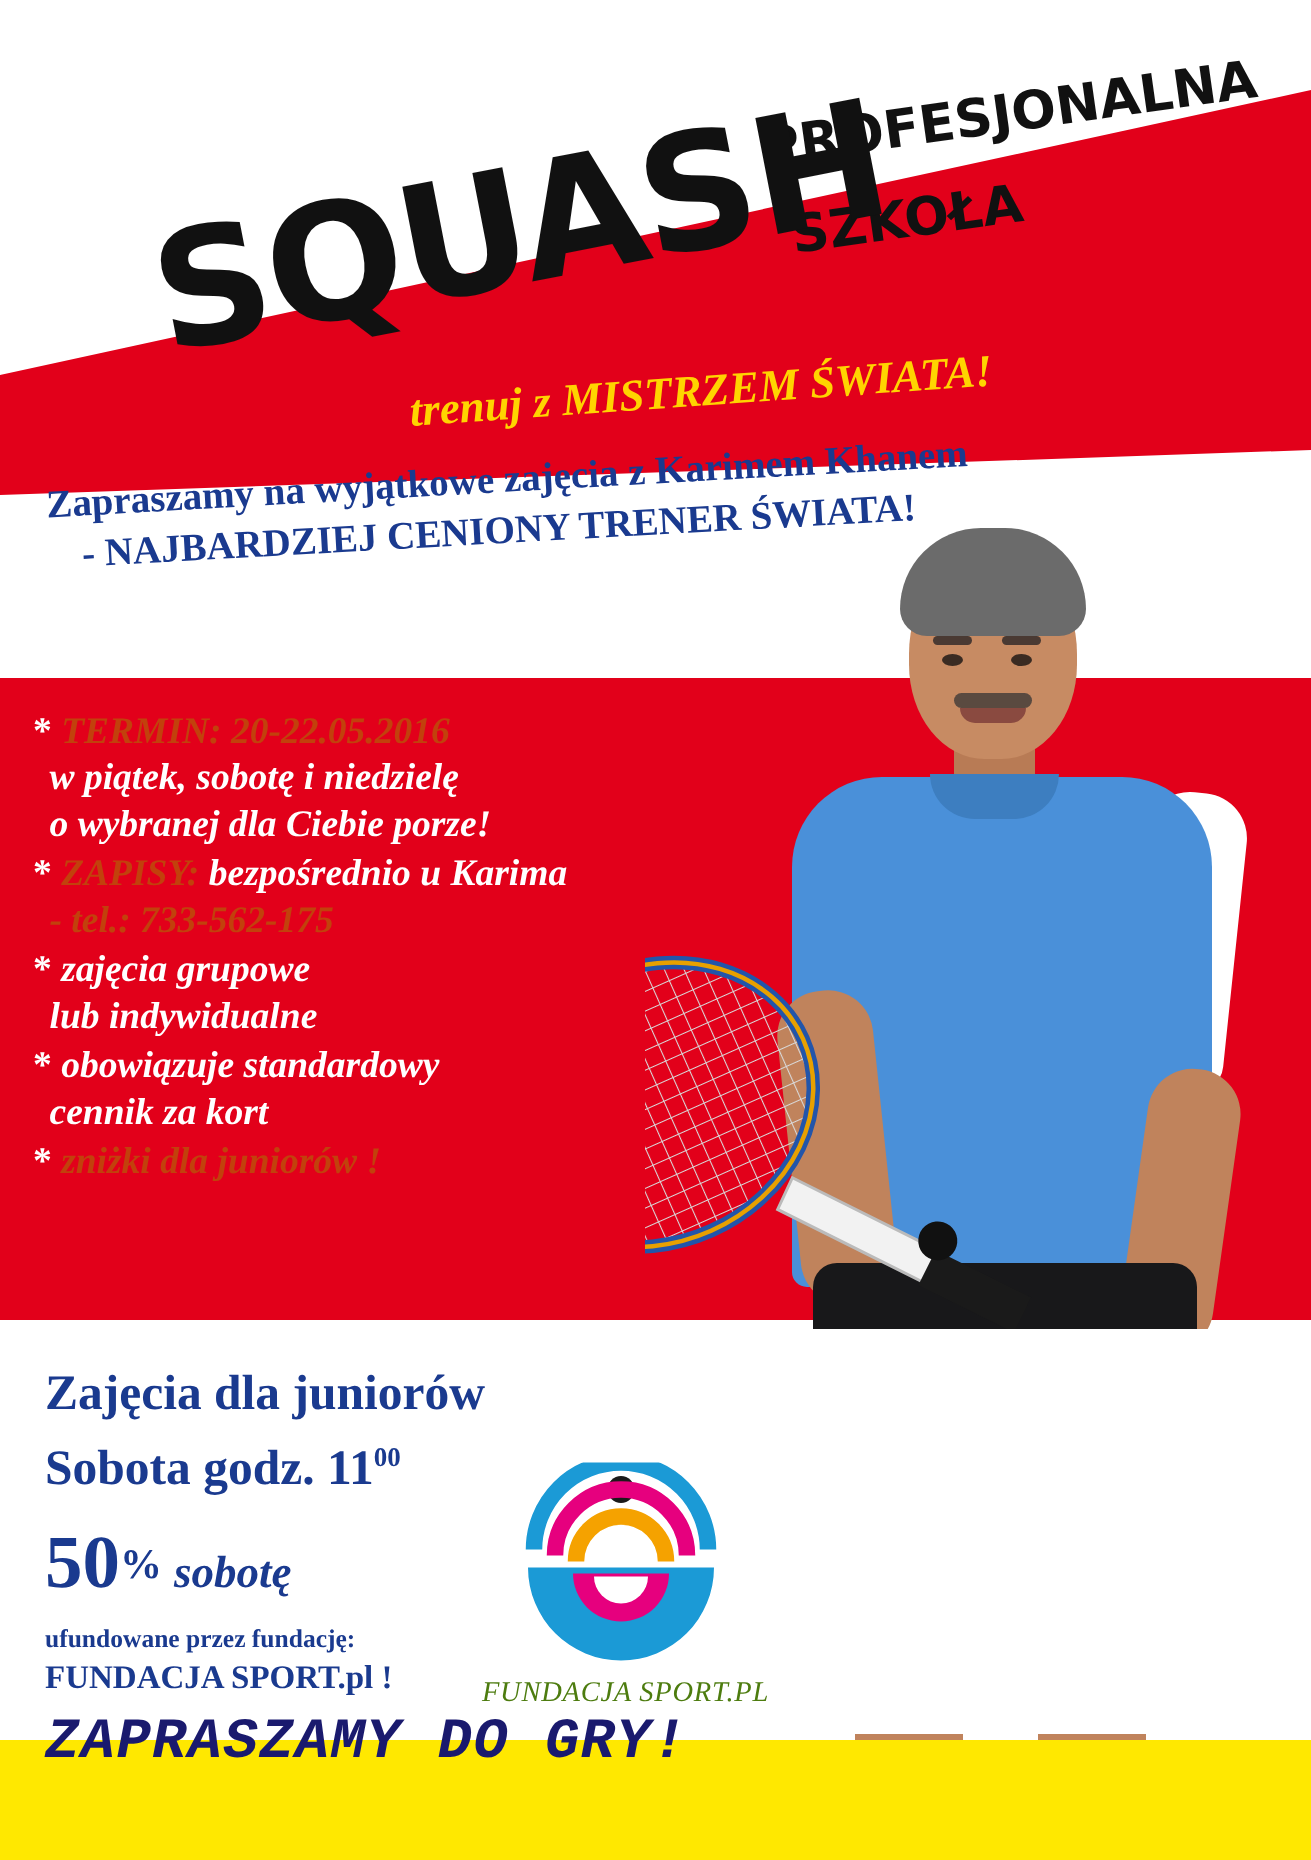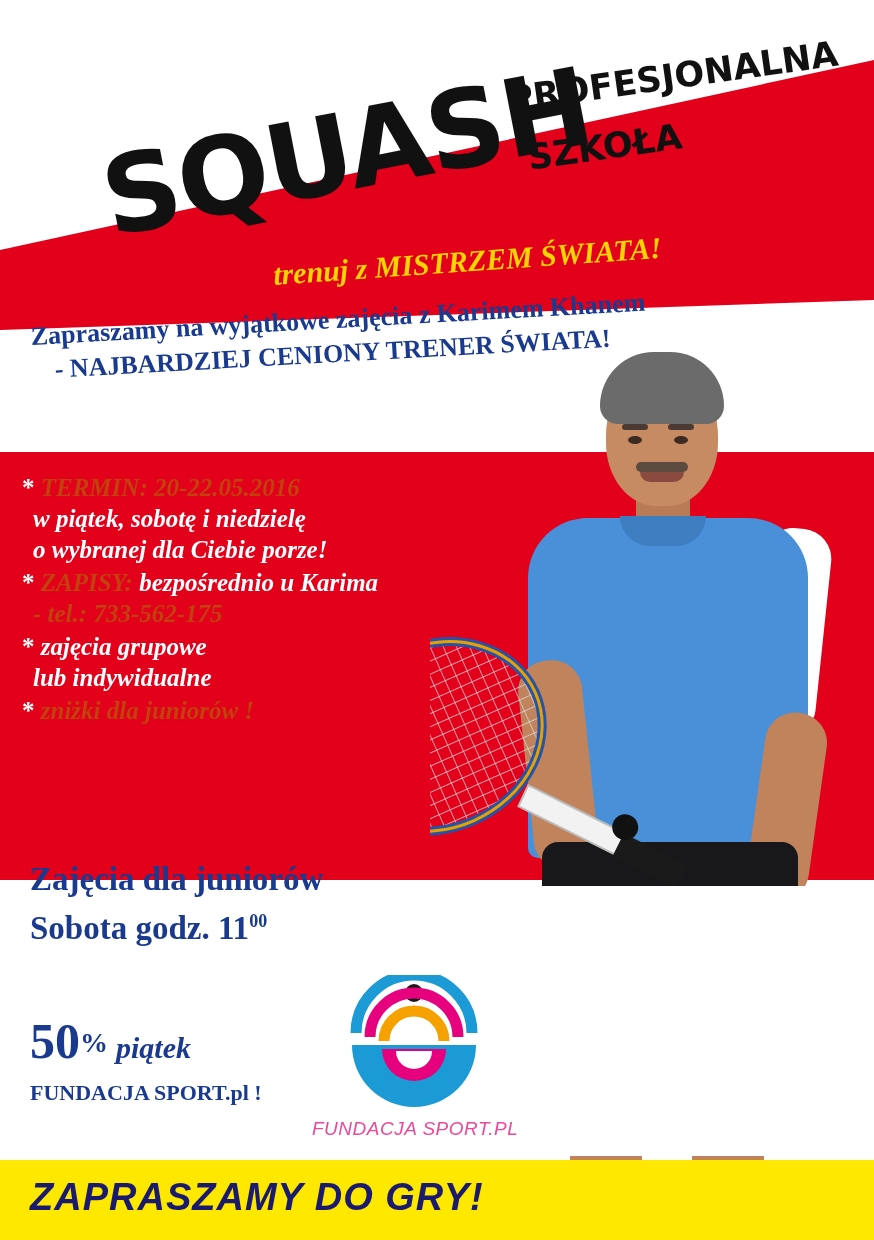--- a/index.html
+++ b/index.html
@@ -327,21 +327,21 @@
   
   .juniors {
     position: absolute;
     left: 0; top: 886px;
     width: 874px;
     height: 270px;
     background: #ffffff;
   }
   .jun-title {
     position: absolute;
-    left: 30px; top: 858px;
+    left: 30px; top: 908px;
     font-family: "Liberation Serif", serif;
     font-weight: bold;
     font-size: 33px;
     color: #1a3a8f;
     line-height: 42px;
     white-space: nowrap;
   }
   .jun-title .sup {
     font-size: 18px;
     vertical-align: super;
@@ -372,40 +372,40 @@
   
   .fund-logo {
     position: absolute;
     left: 330px; top: 975px;
     width: 170px; height: 140px;
   }
   .fund-caption {
     position: absolute;
     left: 312px; top: 1118px;
     width: 210px;
-    text-align: left;
-    font-family: Liberation Sans, sans-serif;
+    text-align: center;
+    font-family: Liberation Serif, serif;
     font-style: italic;
     font-size: 19px;
-    color: #ec4899;
+    color: #4d7c0f;
     letter-spacing: 0.5px;
   }
 
   
   .bottom-bar {
     position: absolute;
     left: 0; top: 1160px;
     width: 874px;
     height: 80px;
     background: #ffe800;
   }
   .bottom-text {
     position: absolute;
-    left: 30px; top: 1176px;
-    font-family: Liberation Sans, sans-serif;
+    left: 30px; top: 1140px;
+    font-family: Liberation Mono, monospace;
     font-weight: bold;
     font-style: italic;
     font-size: 38px;
     color: #1a1a6e;
     letter-spacing: 1px;
     white-space: nowrap;
   }
 </style>
 </head>
 <body>
@@ -444,20 +444,25 @@
       <span class="sub yellow">- tel.: 733-562-175</span>
     </div>
 
     <div class="info-item">
       <span class="star">*</span>
       <span>zajęcia grupowe</span>
       <span class="sub">lub indywidualne</span>
     </div>
 
 
+    <div class="info-item">
+      <span class="star">*</span>
+      <span>obowiązuje standardowy</span>
+      <span class="sub">cennik za kort</span>
+    </div>
 
     <div class="info-item">
       <span class="star">*</span>
       <span class="yellow">zniżki dla juniorów !</span>
     </div>
   </div>
 
   <div class="photo">
     <div class="ph-shirt-stripe2"></div>
     <div class="ph-shirt-sleeve-r"></div>
@@ -495,24 +500,25 @@
   </div>
 
   <div class="juniors"></div>
 
   <div class="jun-title">
     <div>Zajęcia dla juniorów</div>
     <div><span>Sobota godz. 11</span><span class="sup">00</span></div>
   </div>
 
   <div class="discount">
-    <span class="num">50</span><span class="pct">%</span><span class="znizki">piątek</span>
+    <span class="num">50</span><span class="pct">%</span><span class="znizki">sobotę</span>
   </div>
 
   <div class="funded">
+    <div>ufundowane przez fundację:</div>
     <div class="big">FUNDACJA SPORT.pl !</div>
   </div>
 
   <svg class="fund-logo" viewBox="0 0 170 140">
     <circle cx="84" cy="18" r="9" fill="#1a1a1a"></circle>
     <path d="M26 58 A58 58 0 0 1 142 58" fill="none" stroke="#1b9ad6" stroke-width="11"></path>
     <path d="M40 62 A44 44 0 0 1 128 62" fill="none" stroke="#e6007e" stroke-width="11"></path>
     <path d="M54 66 A30 30 0 0 1 114 66" fill="none" stroke="#f5a200" stroke-width="11"></path>
     <path d="M22 70 A62 62 0 0 0 146 70 Z" fill="#1b9ad6"></path>
     <path d="M40 72 A44 44 0 0 0 128 72 Z" fill="#ffffff" opacity="0"></path>

